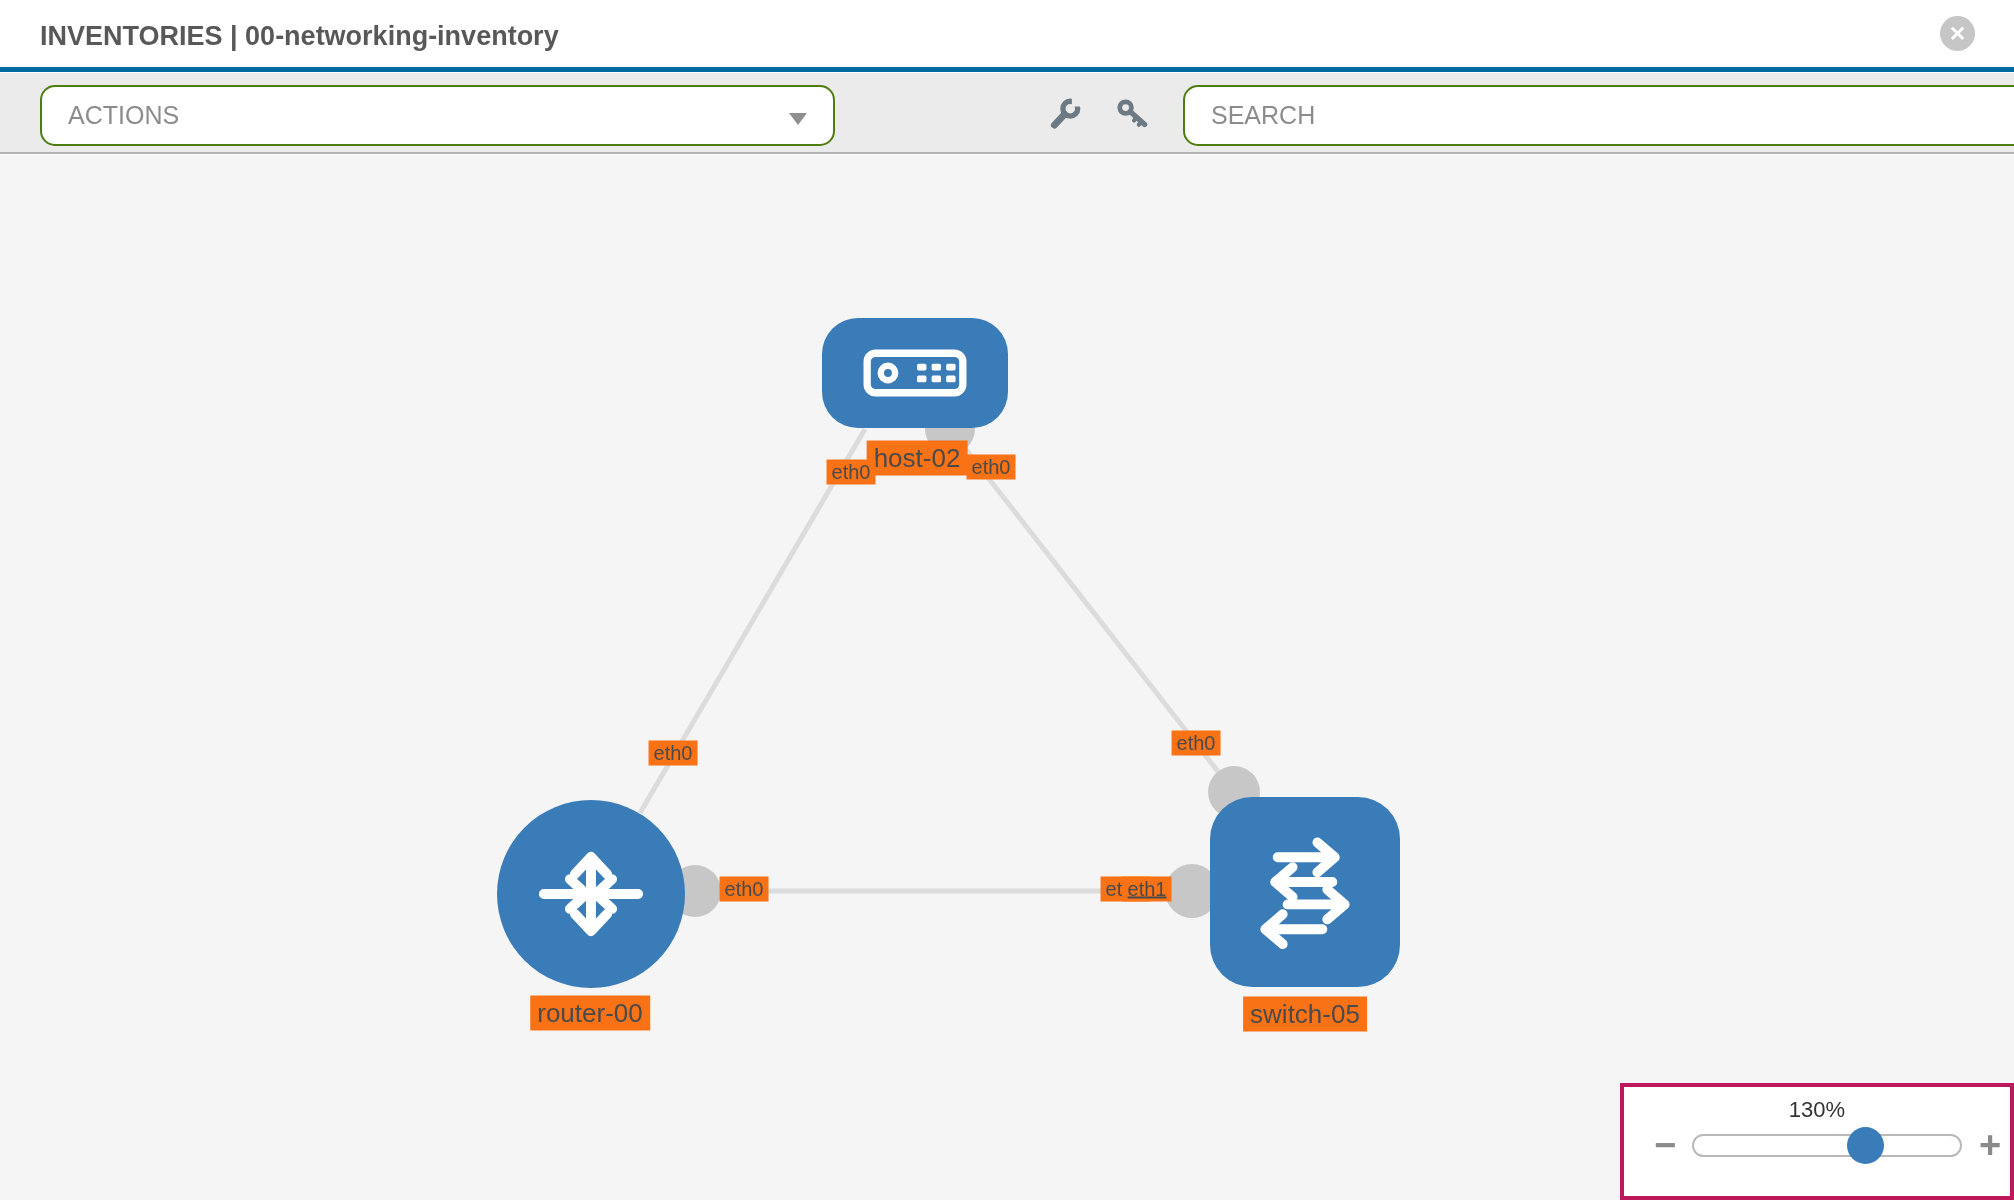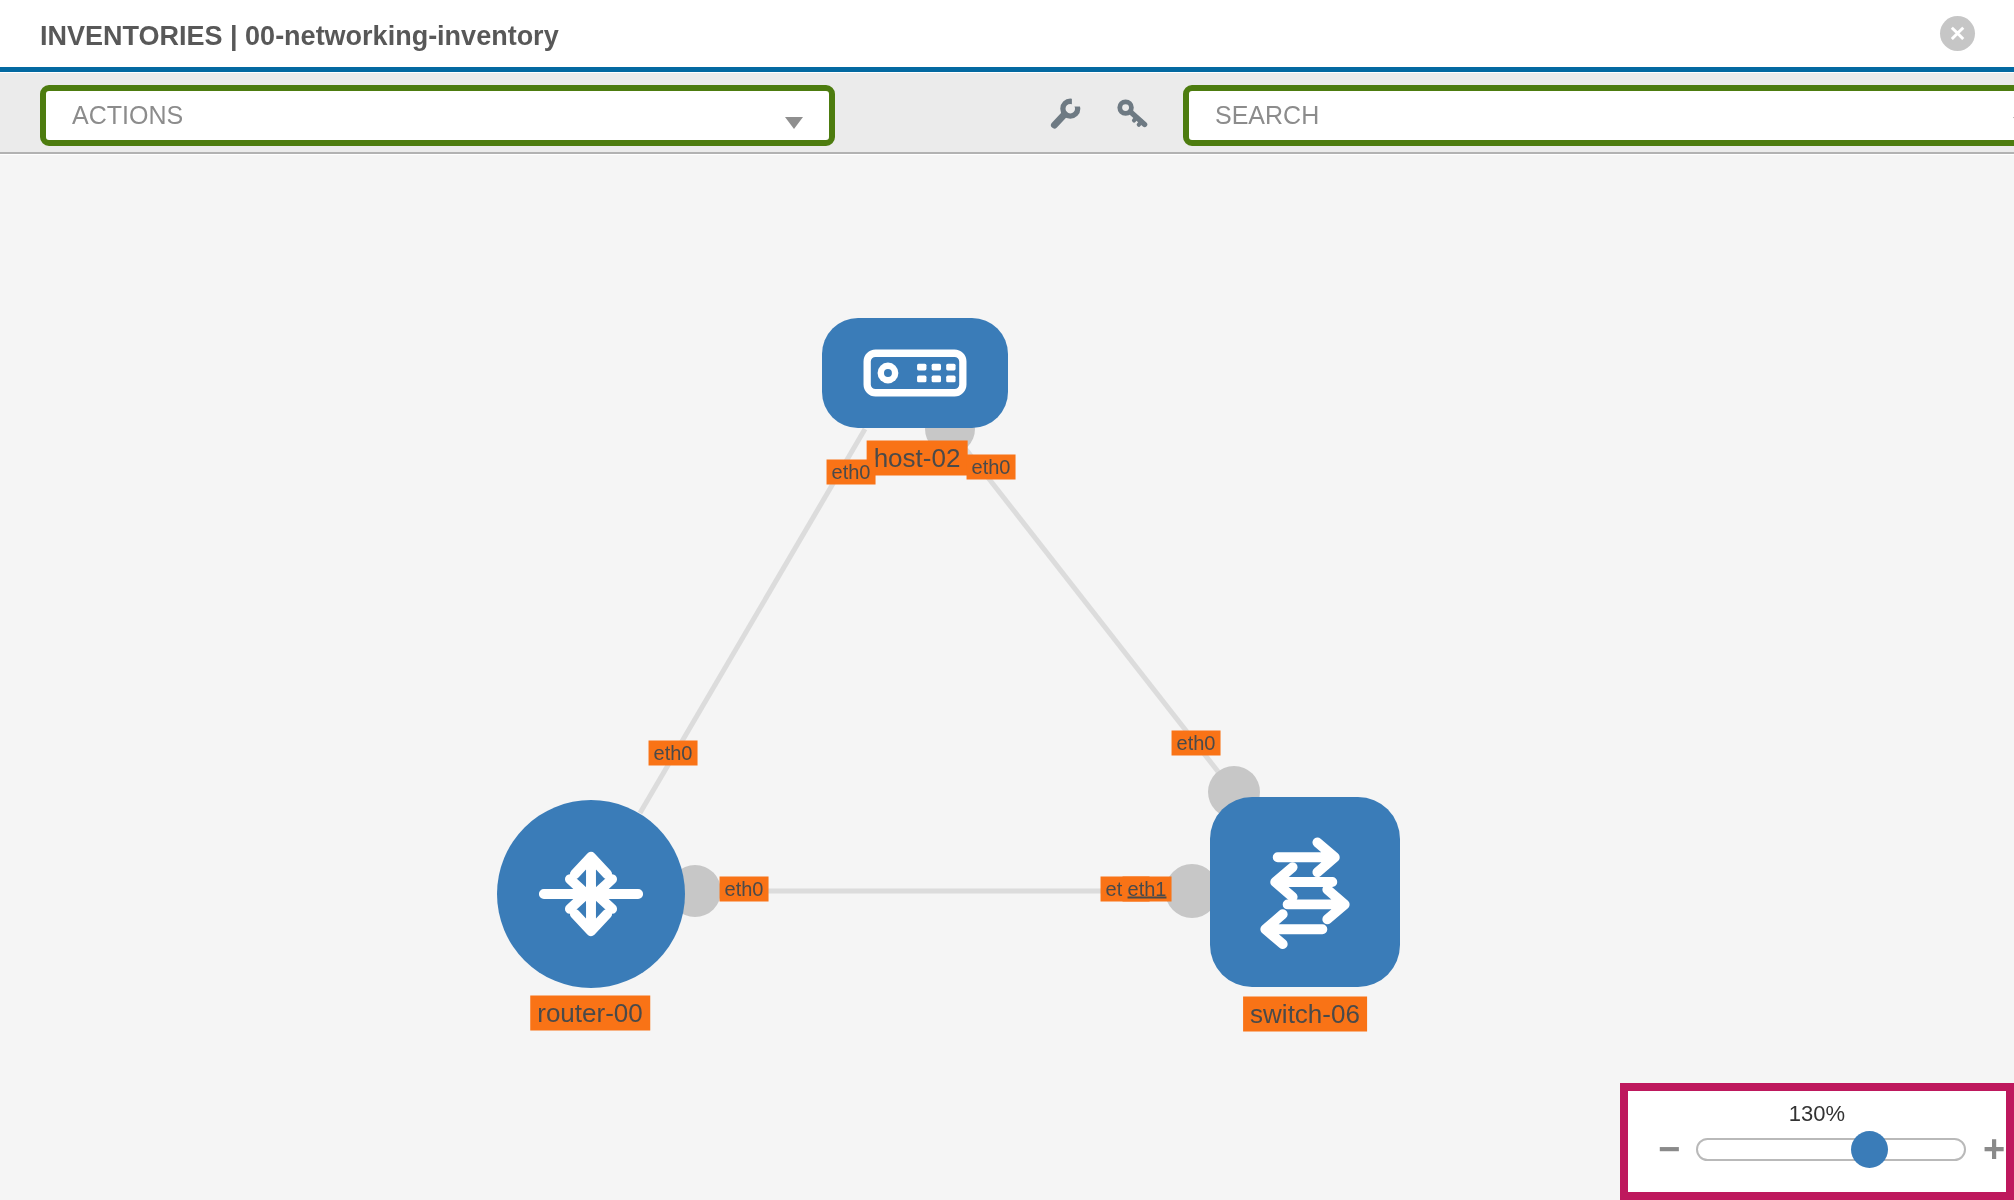--- a/index.html
+++ b/index.html
@@ -12,22 +12,22 @@
             border-bottom:5px solid #0369a1; }
   .header-title { position:absolute; left:40px; top:0; height:72px; line-height:72px;
                   font-size:27px; font-weight:bold; color:#585858; }
   .close-btn { position:absolute; right:39px; top:16px; width:35px; height:35px; border-radius:50%;
                background:#c6c6c6; color:#fff; font-size:21px; font-weight:bold;
                display:flex; align-items:center; justify-content:center; cursor:pointer; }
 
   
   .toolbar { position:absolute; left:0; top:73px; width:2014px; height:81px; background:#ebebeb;
              border-bottom:2px solid #b2b2b2; }
-  .select { position:absolute; top:12px; height:61px; background:#fff; border:6px solid #4d7c0f;
-            border-radius:9px; display:flex; align-items:center; padding:0 26px;
+  .select { position:absolute; top:12px; height:61px; background:#fff; border:2px solid #4d7c0f;
+            border-radius:15px; display:flex; align-items:center; padding:0 26px;
             font-size:25px; color:#8c8c8c; cursor:pointer; }
   .select-actions { left:40px; width:795px; }
   .select-search  { left:1183px; width:880px; }
   .caret { position:absolute; right:26px; top:26px; width:0; height:0;
            border-left:9px solid transparent; border-right:9px solid transparent;
            border-top:12px solid #8f8f8f; }
   .tool-icon-btn { position:absolute; top:16px; width:52px; height:52px; display:flex;
                    align-items:center; justify-content:center; cursor:pointer; }
   .btn-wrench { left:1039px; }
   .btn-key    { left:1107px; }
@@ -56,21 +56,21 @@
   .if-switch-top   { left:1196px; top:588px; }
   .if-router-right { left:744px;  top:734px; }
   .if-switch-hidden{ left:1125px; top:734px; z-index:1; }
   .if-switch-left  { left:1147px; top:734px; z-index:2;text-decoration:underline; }
 
   .clipped-blue { position:absolute; left:1626px; top:1186px; width:34px; height:14px;
                   background:#3a7cb8; border-radius:4px 4px 0 0; }
 
   
   .zoom-panel { position:absolute; left:1620px; top:1083px; width:394px; height:117px;
-                background:#fff; border:8px solid #be185d; }
+                background:#fff; border:4px solid #be185d; }
   .zoom-level { position:absolute; left:0; top:10px; width:100%; text-align:center;
                 font-size:22px; color:#333; }
   .zoom-minus, .zoom-plus { position:absolute; transform:translate(-50%,-50%); top:58px;
                 font-size:38px; font-weight:bold; color:#8a8a8a; cursor:pointer; line-height:1; }
   .zoom-minus { left:41px; }
   .zoom-plus  { left:366px; }
   .zoom-track { position:absolute; left:68px; top:47px; width:270px; height:23px;
                 border:2px solid #b9b9b9; border-radius:12px; background:#fff; cursor:pointer; }
   .zoom-thumb { position:absolute; left:223px; top:40px; width:37px; height:37px;
                 border-radius:50%; background:#3a7cb8; cursor:grab; }
@@ -155,21 +155,21 @@
     <svg width="124" height="124" viewBox="0 0 100 100" fill="none" stroke="#fff" stroke-width="8" stroke-linecap="round" stroke-linejoin="round">
       <path d="M28 22 H70 M60 10 L74 22 L60 34"></path>
       <path d="M72 42 H30 M40 30 L26 42 L40 54"></path>
       <path d="M36 60 H78 M68 48 L82 60 L68 72"></path>
       <path d="M64 80 H22 M32 68 L18 80 L32 92"></path>
     </svg>
   </div>
 
   <div class="lbl node-lbl lbl-host">host-02</div>
   <div class="lbl node-lbl lbl-router">router-00</div>
-  <div class="lbl node-lbl lbl-switch">switch-06</div>
+  <div class="lbl node-lbl lbl-switch">switch-05</div>
 
   <div class="lbl iface-lbl if-host-left">eth0</div>
   <div class="lbl iface-lbl if-host-right">eth0</div>
   <div class="lbl iface-lbl if-router-top">eth0</div>
   <div class="lbl iface-lbl if-switch-top">eth0</div>
   <div class="lbl iface-lbl if-router-right">eth0</div>
   <div class="lbl iface-lbl if-switch-hidden">eth0</div>
   <div class="lbl iface-lbl if-switch-left">eth1</div>
 </div>
 

